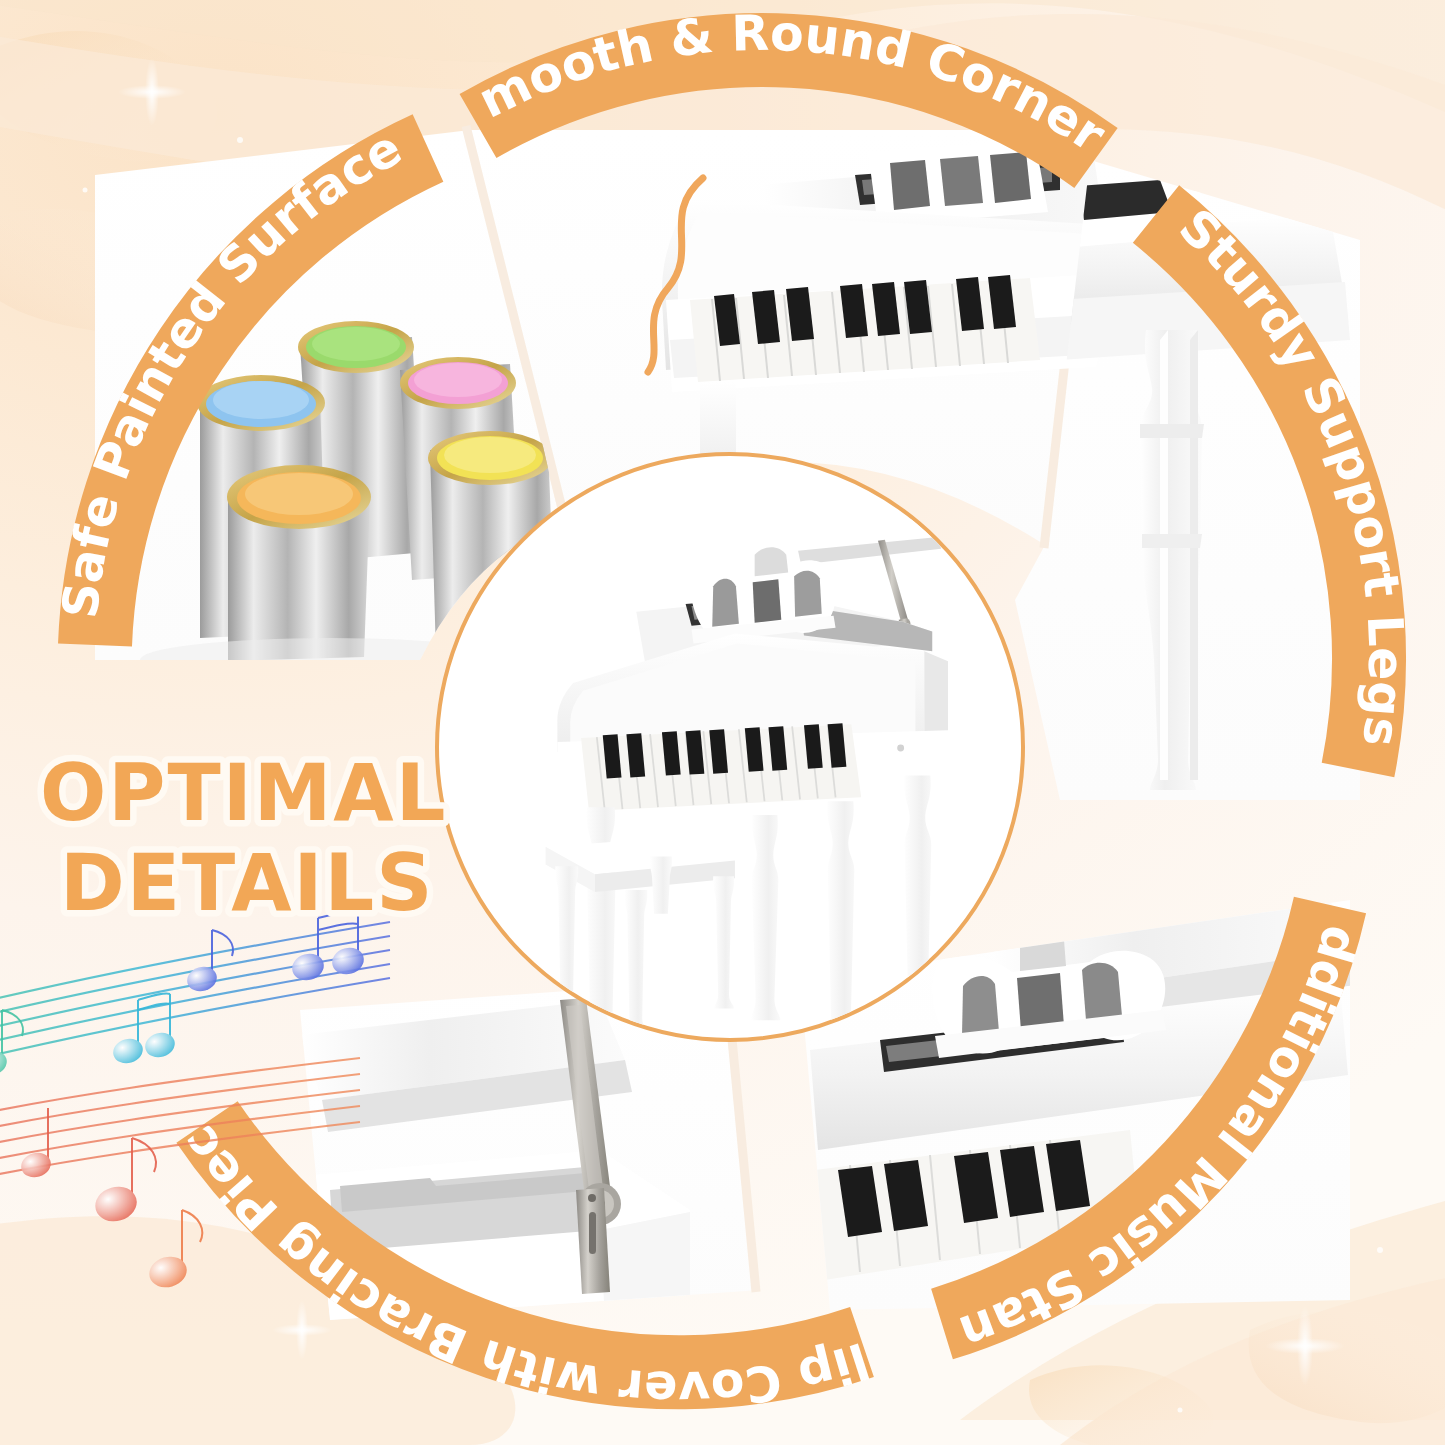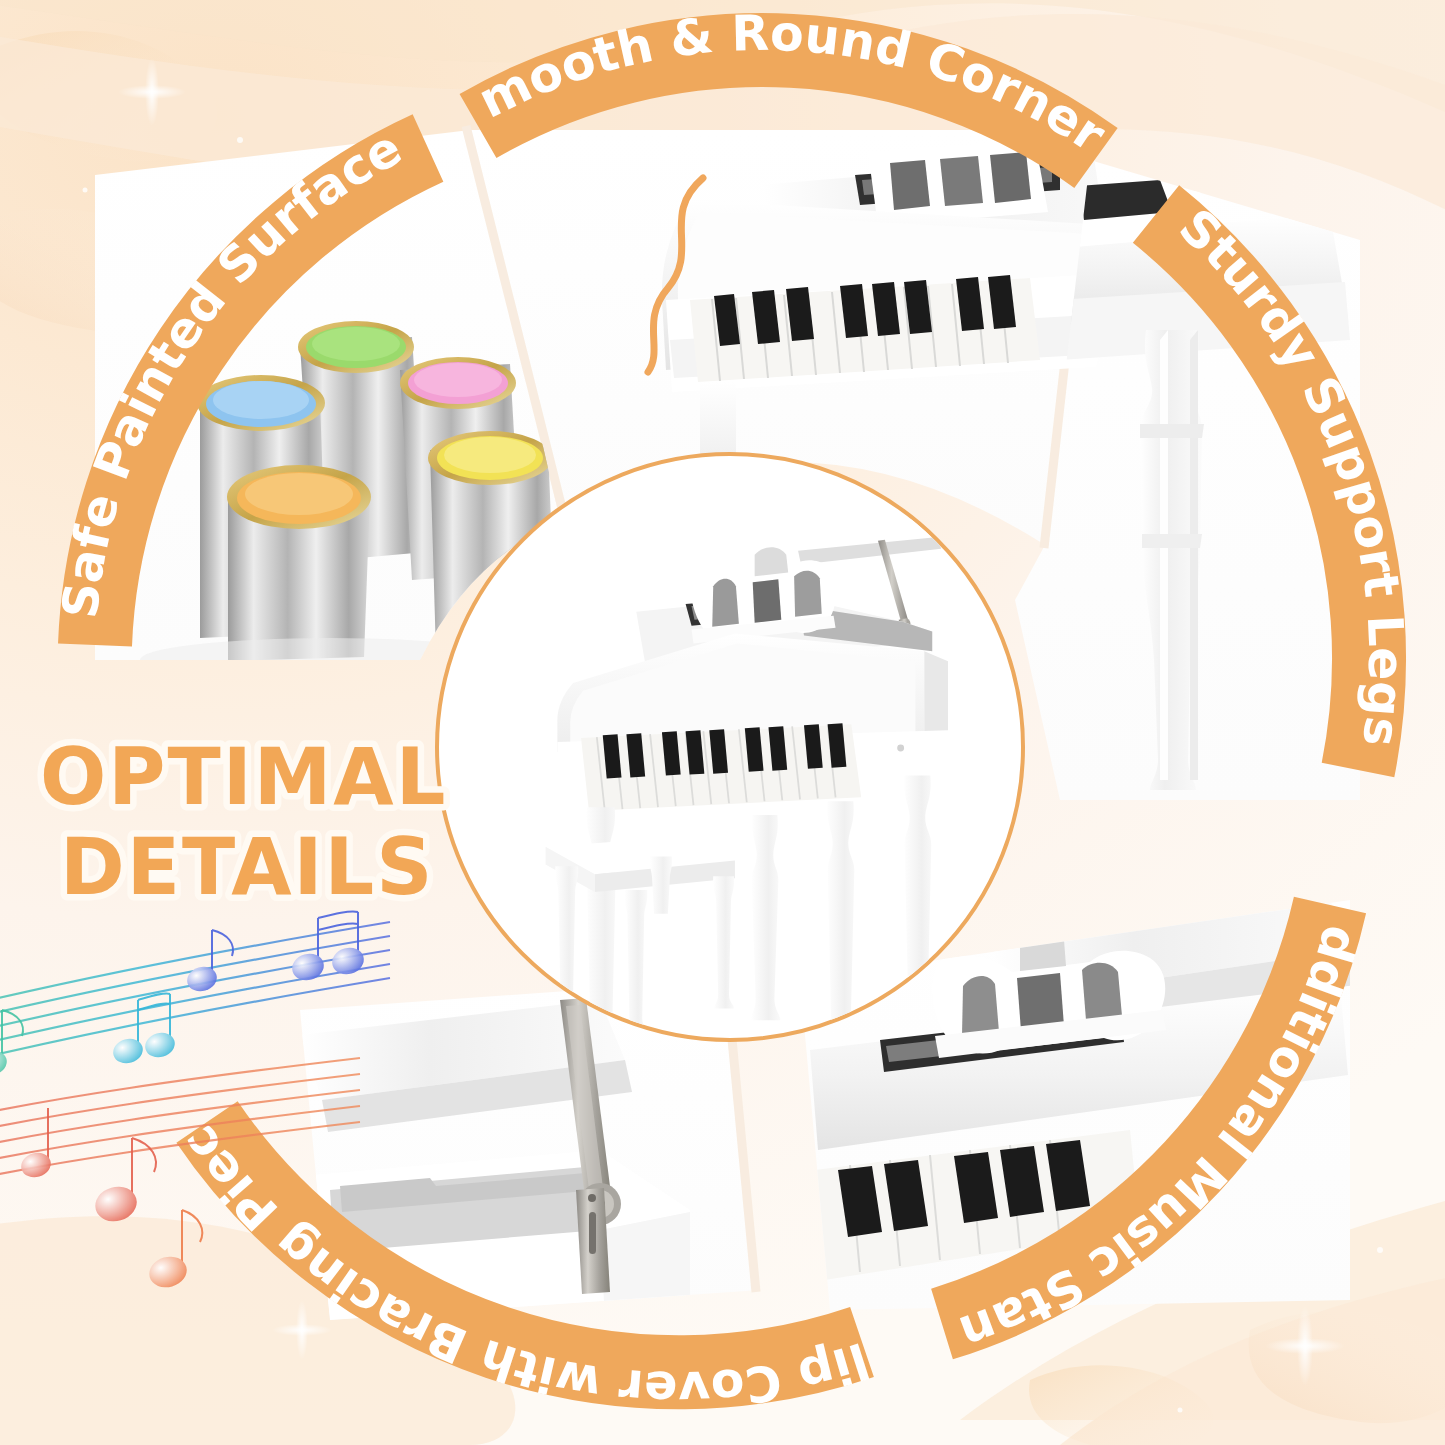--- a/index.html
+++ b/index.html
@@ -37,21 +37,21 @@
     width:590px; height:590px;
     border-radius:50%;
     border:4px solid #eda95e;
     background:#ffffff;
     overflow:hidden;
   }
 
   
   .headline {
     position:absolute;
-    left:40px; top:736px;
+    left:40px; top:752px;
     width:400px;
     line-height:0.95;
     pointer-events:none;
   }
   .headline svg { display:block; overflow:visible; }
   .hl-text {
     font-family:"DejaVu Sans", sans-serif;
     font-weight:700;
     font-size:78px;
     letter-spacing:2px;

